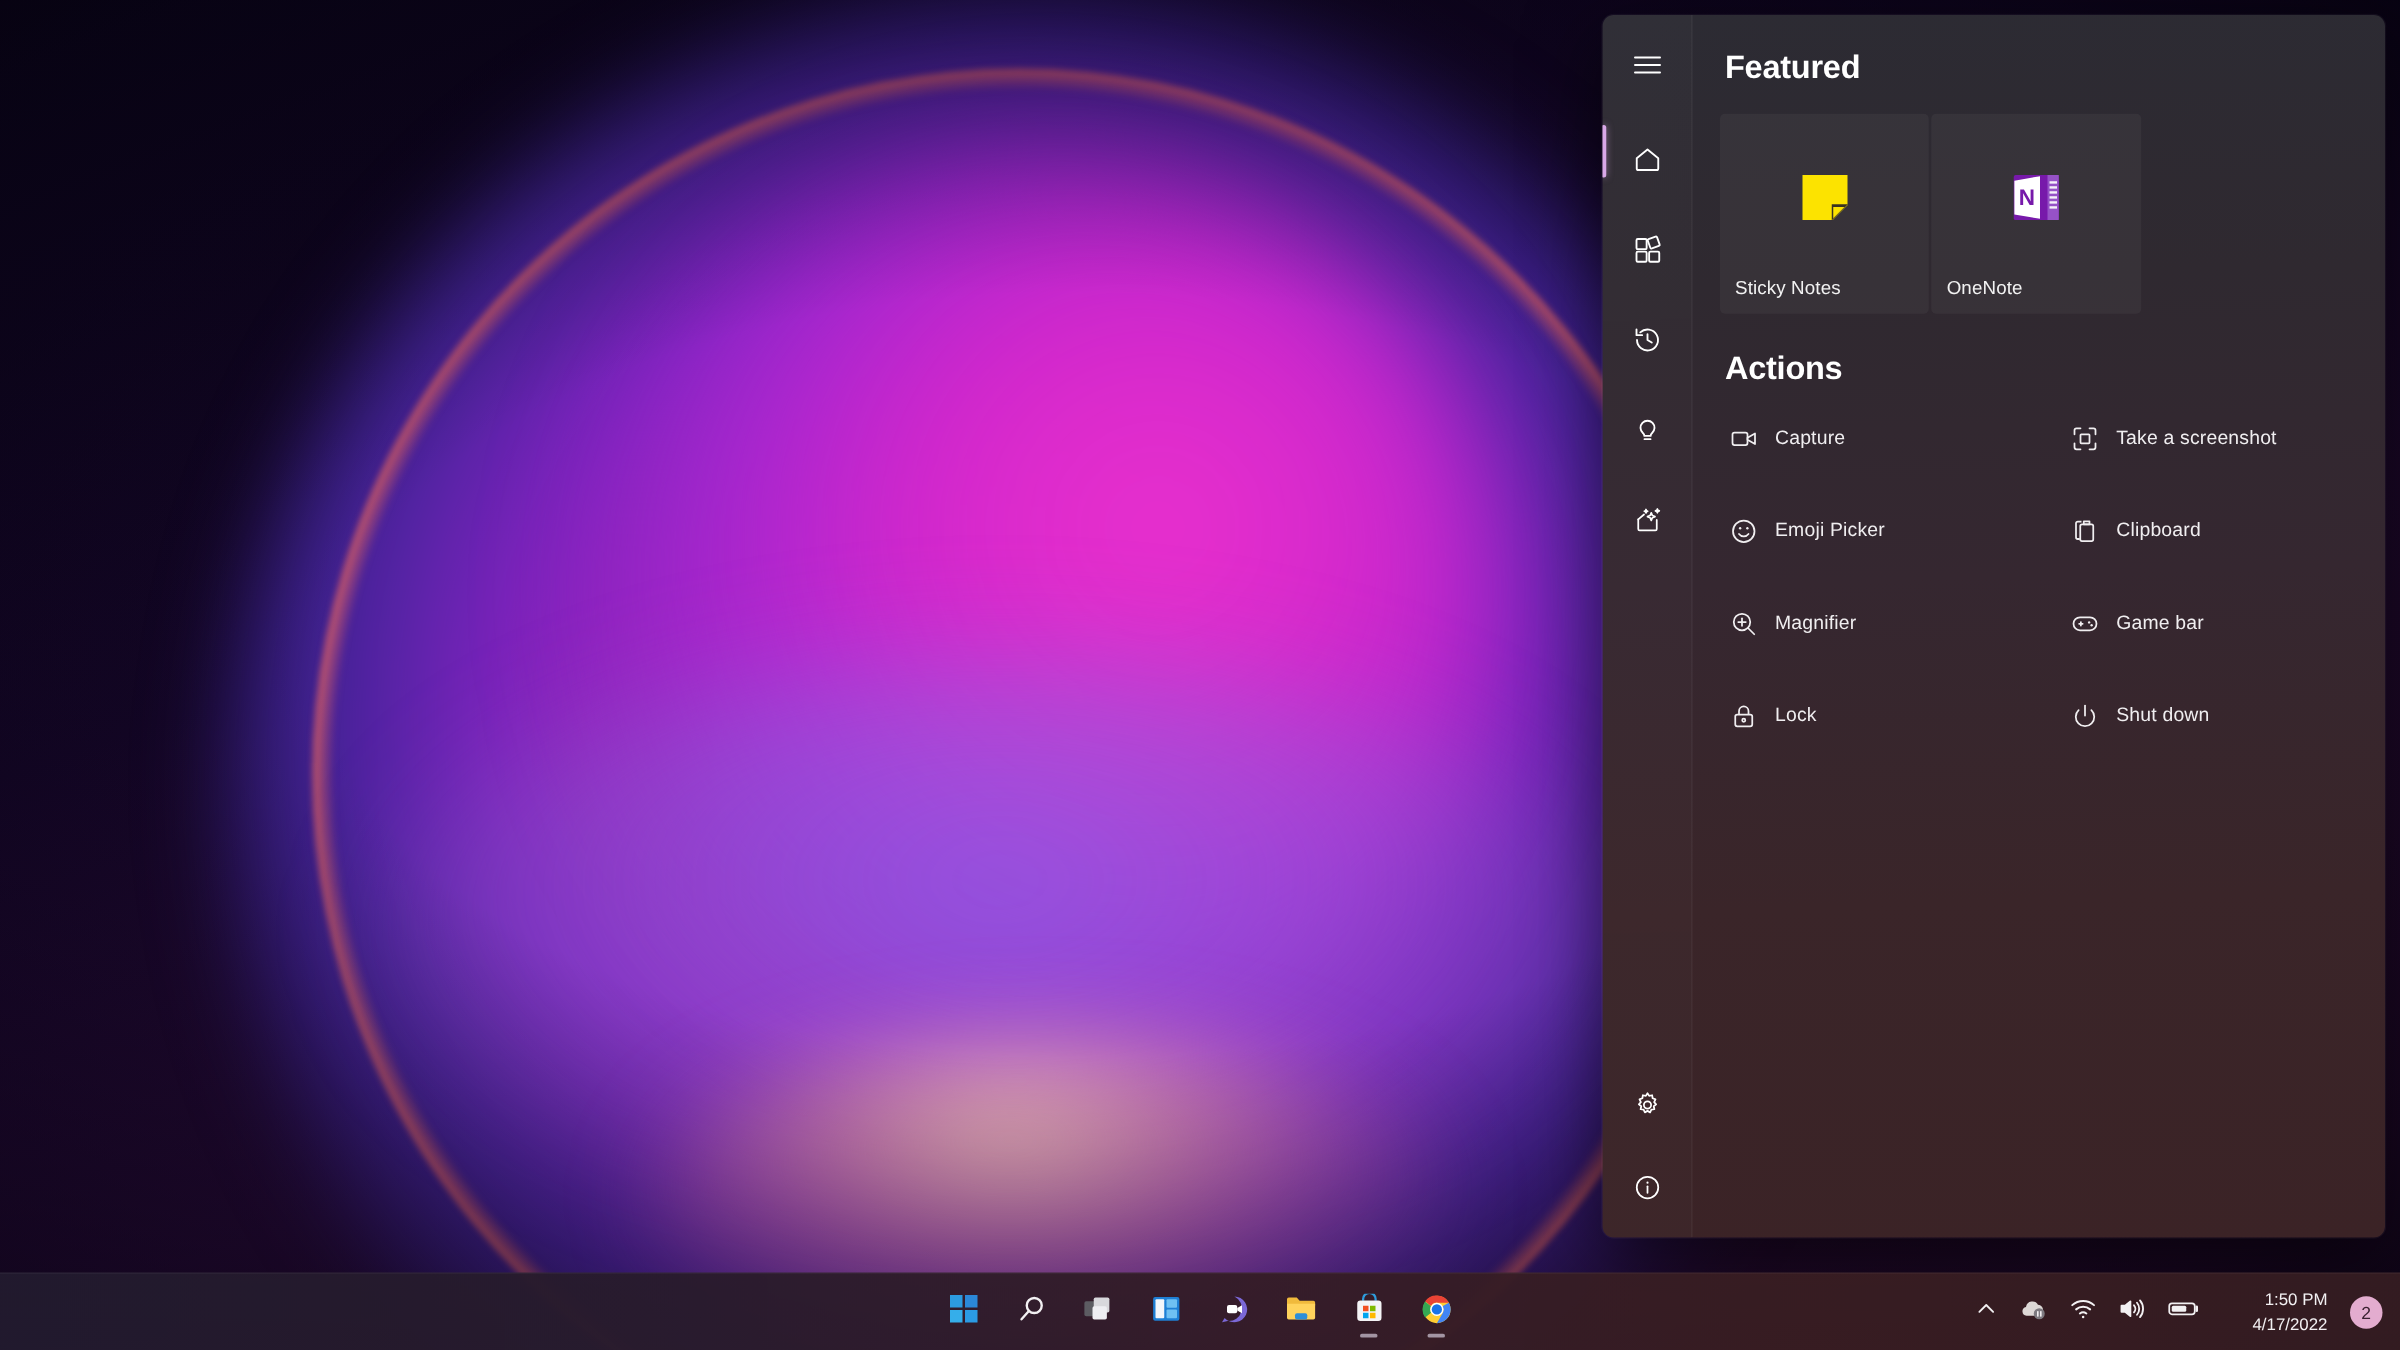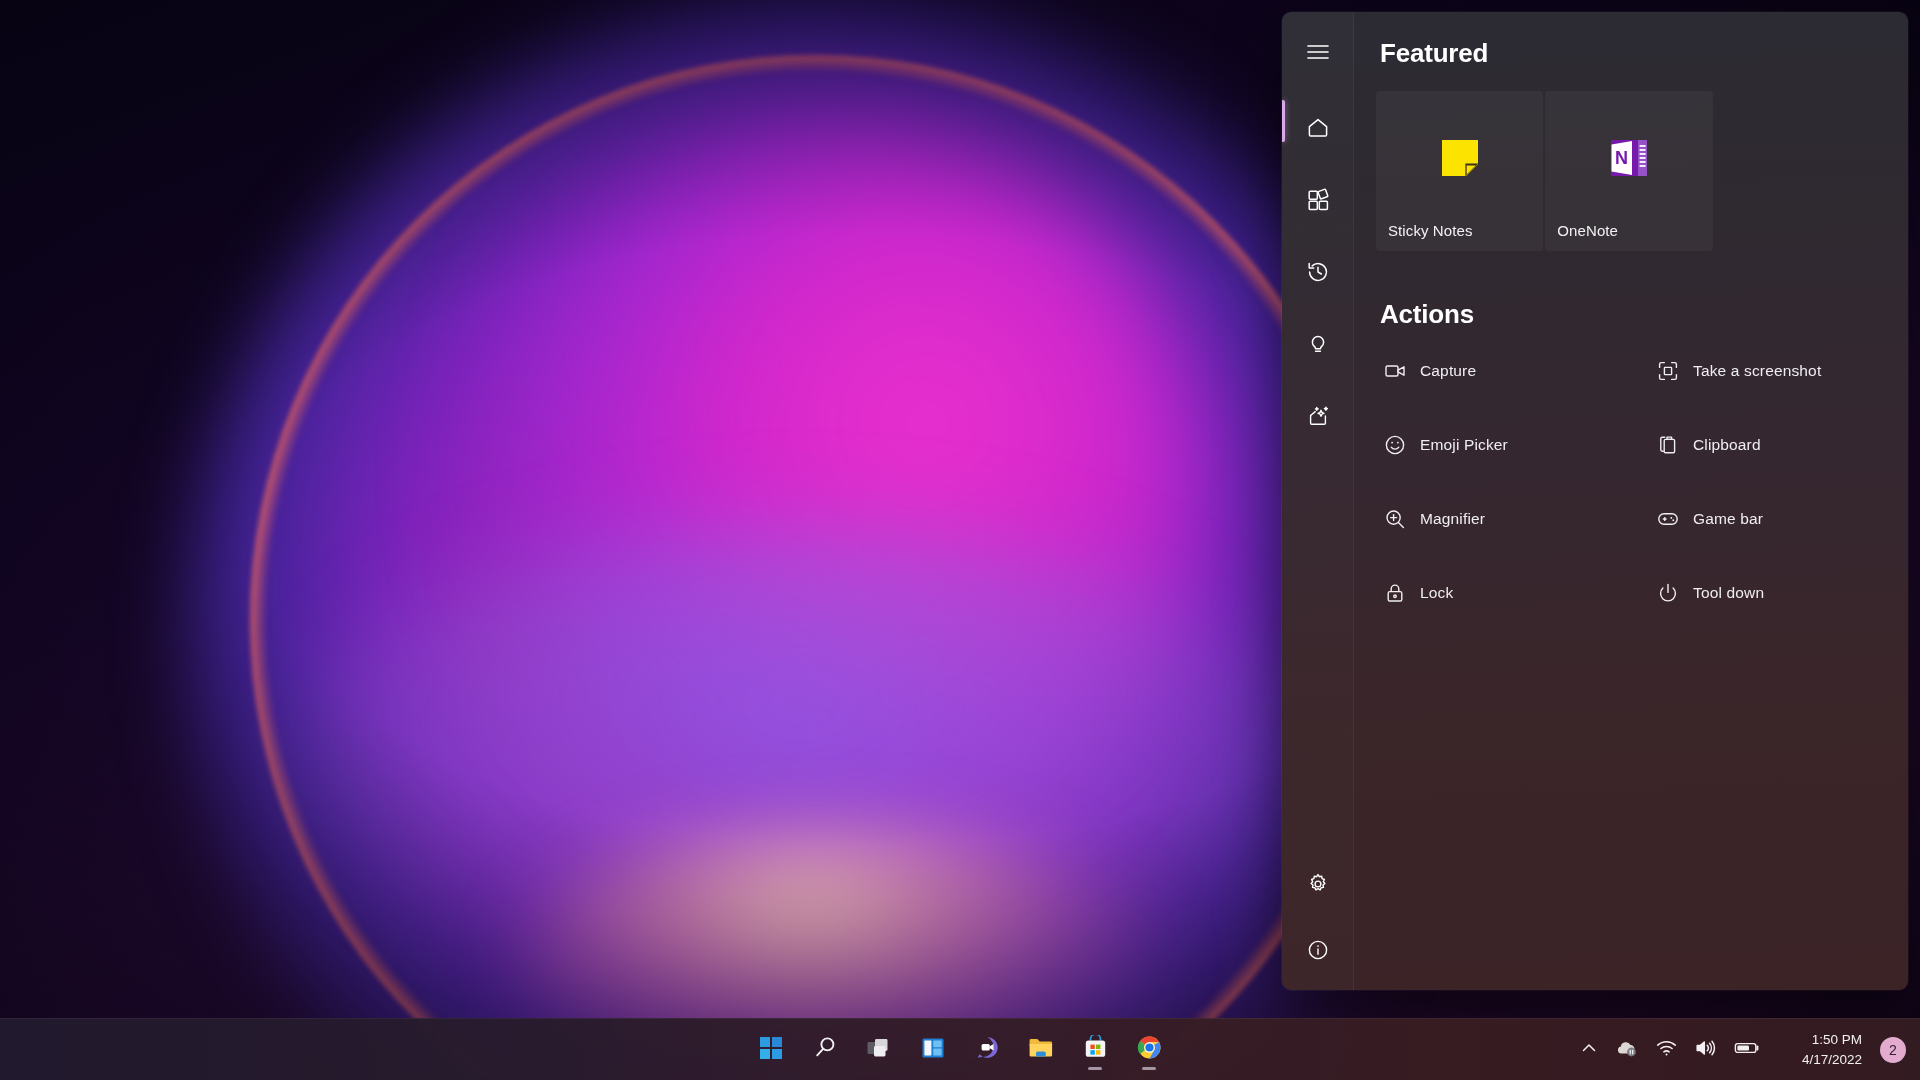--- a/index.html
+++ b/index.html
@@ -155,21 +155,21 @@
     padding:26px 26px 0 22px;
     overflow:hidden;
   }
   .section-title {
     color:#ffffff;
     font-size:26px;
     font-weight:bold;
     letter-spacing:-0.2px;
     margin:0 0 22px 4px;
   }
-  #actions-title { margin-top:48px; margin-bottom:24px; }
+  #actions-title { margin-top:28px; margin-bottom:24px; }
 
   
   #featured-grid {
     display:grid;
     grid-template-columns:repeat(3, 1fr);
     gap:2px;
   }
   .tile {
     height:160px;
     background:rgba(255,255,255,0.043);
@@ -498,21 +498,21 @@
         <span class="action-label">Lock</span>
       </div>
 
       <div class="action">
         <span class="action-ico">
           <svg width="22" height="22" viewBox="0 0 22 22" fill="none" stroke="#f0eef0" stroke-width="1.4" stroke-linecap="round">
             <path d="M5.9 6.1a7.4 7.4 0 1 0 10.2 0"></path>
             <line x1="11" y1="2.4" x2="11" y2="10.4"></line>
           </svg>
         </span>
-        <span class="action-label">Tool down</span>
+        <span class="action-label">Shut down</span>
       </div>
     </div>
   </div>
 </div>
 
 <div id="taskbar">
 
   <div id="taskbar-center">
 
     <div class="tb-btn">

